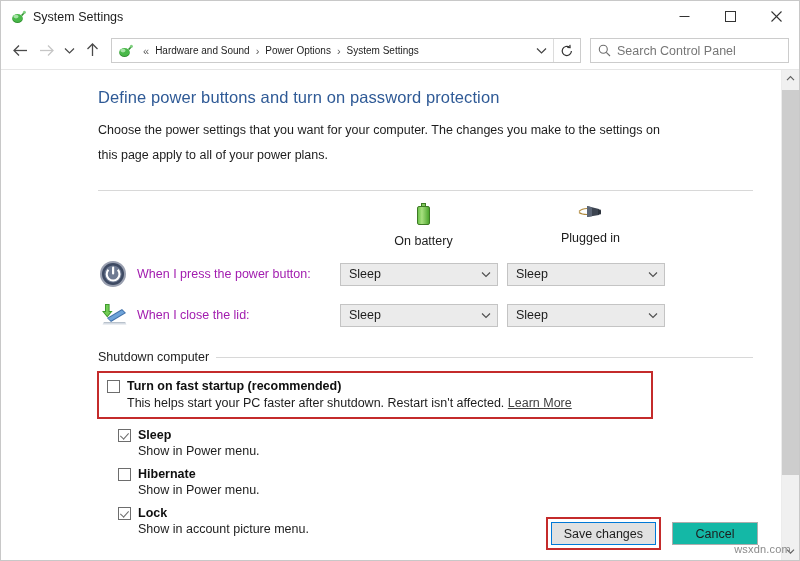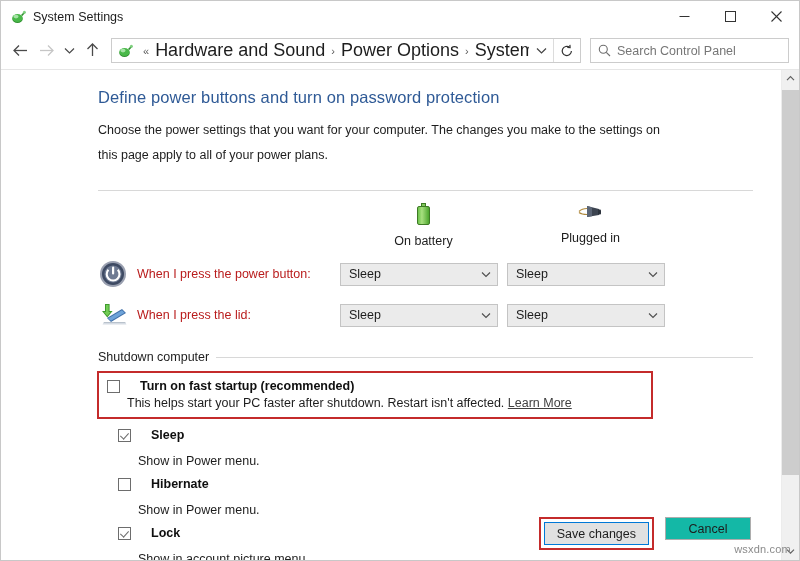--- a/index.html
+++ b/index.html
@@ -115,21 +115,21 @@
     gap: 0;
     overflow: hidden;
   }
   .crumb-sep {
     color: #5a5a5a;
     font-size: 11px;
     padding: 0 5px;
     flex: 0 0 auto;
   }
   .crumb {
-    font-size: 18px;
+    font-size: 10px;
     color: #1d1d1d;
     white-space: nowrap;
     padding: 2px 1px;
     flex: 0 0 auto;
   }
   .addr-chevron {
     width: 24px;
     height: 23px;
     display: flex;
     align-items: center;
@@ -256,21 +256,21 @@
   .row-icon {
     width: 30px;
     height: 30px;
     flex: 0 0 auto;
     position: relative;
     margin-right: 9px;
   }
   .row-label {
     width: 203px;
     font-size: 12.5px;
-    color: #b91c1c;
+    color: #a21caf;
     flex: 0 0 auto;
   }
   .combo {
     width: 158px;
     height: 23px;
     background: #ebebeb;
     border: 1px solid #c4c4c4;
     box-sizing: border-box;
     display: flex;
     align-items: center;
@@ -296,21 +296,21 @@
     border: 2px solid #c42b2b;
     margin-top: 7px;
     margin-left: -1px;
     padding: 6px 8px 7px 8px;
     width: 556px;
     box-sizing: border-box;
   }
   .check-row {
     display: flex;
     align-items: flex-start;
-    gap: 20px;
+    gap: 7px;
   }
   .checkbox {
     width: 13px;
     height: 13px;
     border: 1px solid #6d6d6d;
     background: #ffffff;
     box-sizing: border-box;
     flex: 0 0 auto;
     margin-top: 1px;
     position: relative;
@@ -335,28 +335,29 @@
     font-size: 12.5px;
     color: #1d1d1d;
     margin-top: 3px;
     margin-left: 20px;
   }
   .link {
     color: #404040;
     text-decoration: underline;
   }
   .opt-block { margin-top: 9px; margin-left: 20px; }
-  .opt-block .sub-text { margin-left: 20px; margin-top: 12px; }
+  .opt-block .sub-text { margin-left: 20px; margin-top: 2px; }
 
   
   .footer {
     position: absolute;
-    right: 30px;
+    right: 23px;
     bottom: 10px;
     display: flex;
+    align-items: center;
     gap: 0;
   }
   .save-outline {
     border: 2px solid #c42b2b;
     padding: 3px;
     display: inline-flex;
   }
   .btn {
     height: 23px;
     min-width: 86px;
@@ -623,21 +624,21 @@
             <span class="row-icon">
               <svg width="30" height="30" viewBox="0 0 30 30">
                 <path d="M9 18 L24 9 L28 13 L13 22 Z" fill="#3f6fa8"></path>
                 <path d="M10 18.6 L24 10.2 L26.6 12.8 L13 20.8 Z" fill="#6ea3d8"></path>
                 <path d="M6 22 L27 22 L28.5 24.5 L4.5 24.5 Z" fill="#d6dce4"></path>
                 <path d="M6 22 L27 22 L27.6 23 L5.6 23 Z" fill="#b9c2cc"></path>
                 <path d="M7 4 L11.6 4 L11.6 11 L14.6 11 L9.3 17.4 L4 11 L7 11 Z" fill="#3f9b2e"></path>
                 <path d="M8 5 L10.6 5 L10.6 12 L12.6 12 L9.3 16 L6 12 L8 12 Z" fill="#72cc55"></path>
               </svg>
             </span>
-            <span class="row-label">When I press the lid:</span>
+            <span class="row-label">When I close the lid:</span>
             <span class="combo">
               <span class="combo-val">Sleep</span>
               <span class="combo-chev">
                 <svg width="10" height="7" viewBox="0 0 10 7">
                     <polyline points="1,1.5 5,5.5 9,1.5" fill="none" stroke="currentColor" stroke-width="1.1"></polyline>
                   </svg>
               </span>
             </span>
             <span class="combo">
               <span class="combo-val">Sleep</span>

